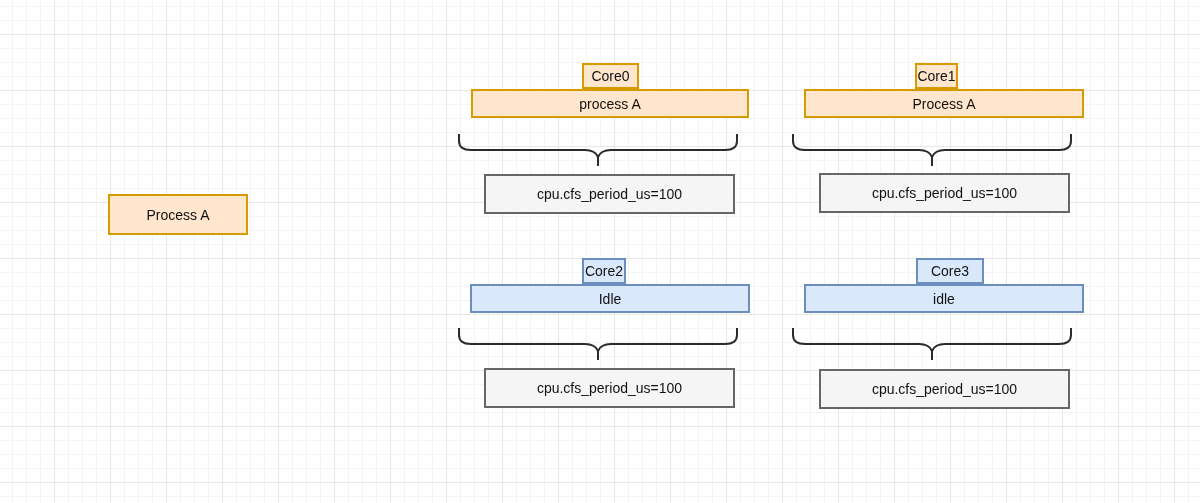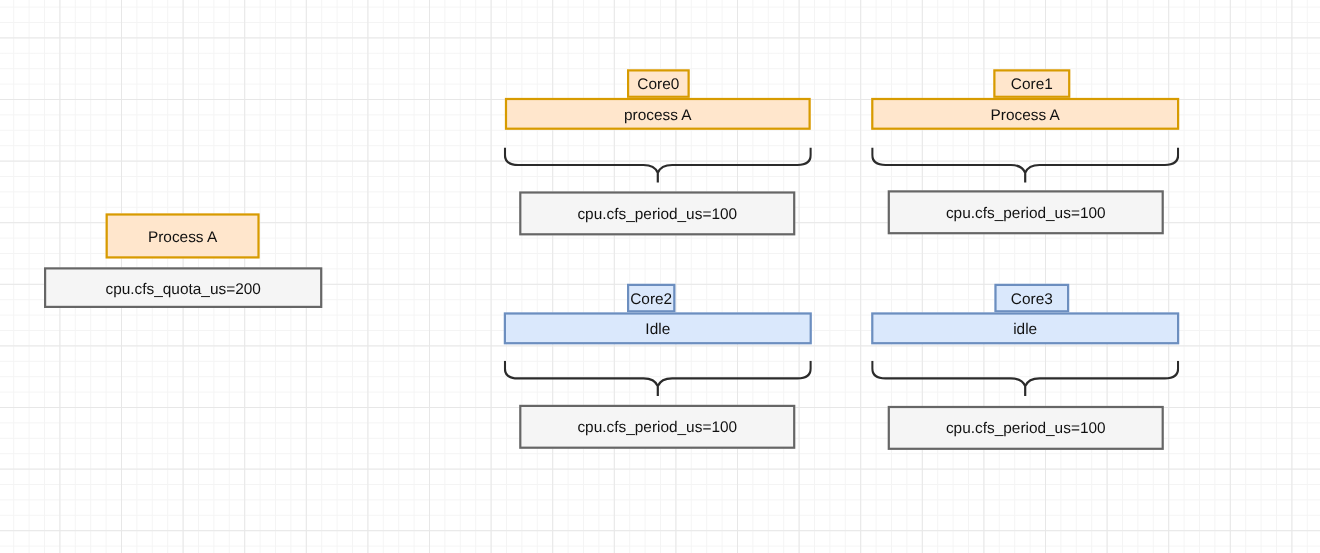--- a/index.html
+++ b/index.html
@@ -22,20 +22,21 @@
   .shape {
     position: absolute;
     box-sizing: border-box;
     display: flex;
     align-items: center;
     justify-content: center;
     font-size: 14px;
     line-height: 1;
     white-space: nowrap;
     text-align: left;
+    margin-left: 12px;
   }
   .busy {
     background: var(--busy-fill, #ffe6cc);
     border: 2px solid var(--busy-stroke, #d79b00);
   }
   .idle {
     background: var(--idle-fill, #dae8fc);
     border: 2px solid var(--idle-stroke, #6c8ebf);
   }
   .metric {
@@ -49,30 +50,29 @@
     stroke-width: 2;
     stroke-linejoin: round;
   }
 </style>
 </head>
 <body>
 
 <div id="canvas">
 
   <div class="shape busy" style="left:96px; top:194px; width:140px; height:41px;">Process A</div>
-  <div class="shape metric" style="left:40px; top:243px; width:253px; height:37px;">cpu.cfs_quota_us=200</div>
 
   <div class="shape busy" style="left:570px; top:63px; width:57px; height:26px;">Core0</div>
   <div class="shape busy" style="left:459px; top:89px; width:278px; height:29px;">process A</div>
   <svg class="brace" style="left:458px; top:134px;" width="280" height="33" viewBox="0 0 280 33">
     <path d="M1,0 L1,7 Q1,16 13,16 L127,16 Q137,16 140,23 Q143,16 153,16 L267,16 Q279,16 279,7 L279,0 M140,23 L140,32"></path>
   </svg>
   <div class="shape metric" style="left:472px; top:174px; width:251px; height:40px;">cpu.cfs_period_us=100</div>
 
-  <div class="shape busy" style="left:903px; top:63px; width:70px; height:26px;">Core1</div>
+  <div class="shape busy" style="left:903px; top:63px; width:43px; height:26px;">Core1</div>
   <div class="shape busy" style="left:792px; top:89px; width:280px; height:29px;">Process A</div>
   <svg class="brace" style="left:792px; top:134px;" width="280" height="33" viewBox="0 0 280 33">
     <path d="M1,0 L1,7 Q1,16 13,16 L127,16 Q137,16 140,23 Q143,16 153,16 L267,16 Q279,16 279,7 L279,0 M140,23 L140,32"></path>
   </svg>
   <div class="shape metric" style="left:807px; top:173px; width:251px; height:40px;">cpu.cfs_period_us=100</div>
 
   <div class="shape idle" style="left:570px; top:258px; width:44px; height:26px;">Core2</div>
   <div class="shape idle" style="left:458px; top:284px; width:280px; height:29px;">Idle</div>
   <svg class="brace" style="left:458px; top:328px;" width="280" height="33" viewBox="0 0 280 33">
     <path d="M1,0 L1,7 Q1,16 13,16 L127,16 Q137,16 140,23 Q143,16 153,16 L267,16 Q279,16 279,7 L279,0 M140,23 L140,32"></path>

